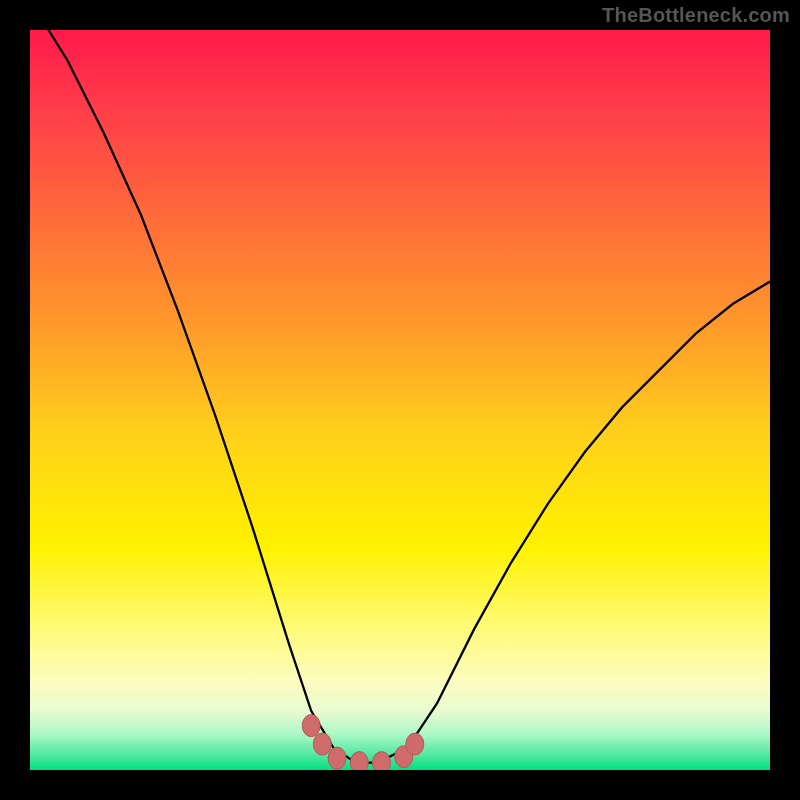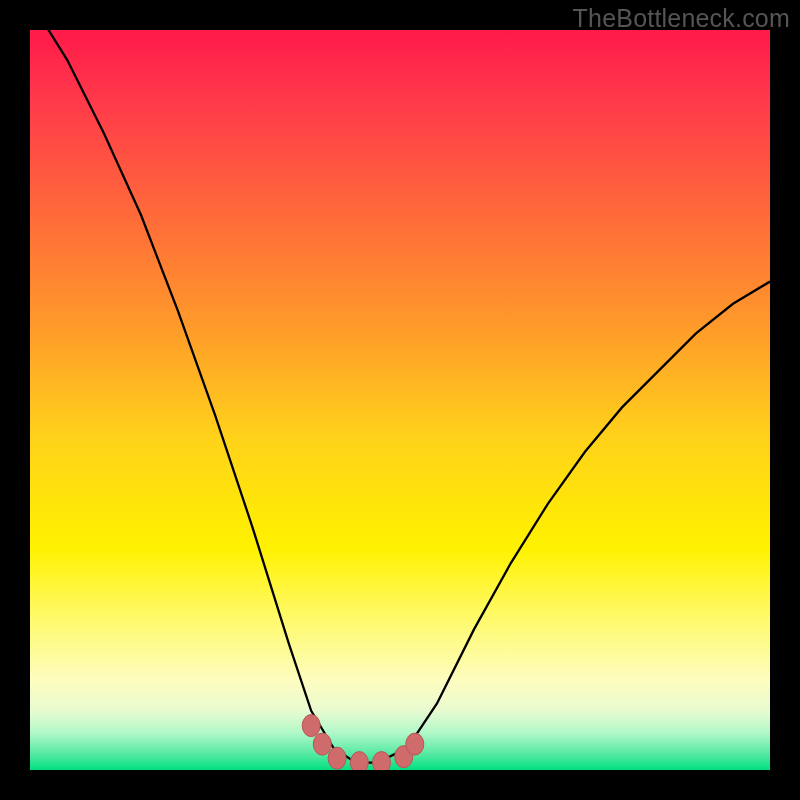--- a/index.html
+++ b/index.html
@@ -44,23 +44,23 @@
     left: 0;
     top: 0;
     width: 740px;
     height: 740px;
   }
   .watermark {
     position: absolute;
     top: 4px;
     right: 10px;
     color: #555;
-    font-size: 25px;
+    font-size: 20px;
     letter-spacing: 0.2px;
-    font-weight: 400;
+    font-weight: 700;
     text-align: right;
   }
 </style>
 </head>
 <body>
 
 <div class="container">
 
   <div class="watermark">TheBottleneck.com</div>
 

